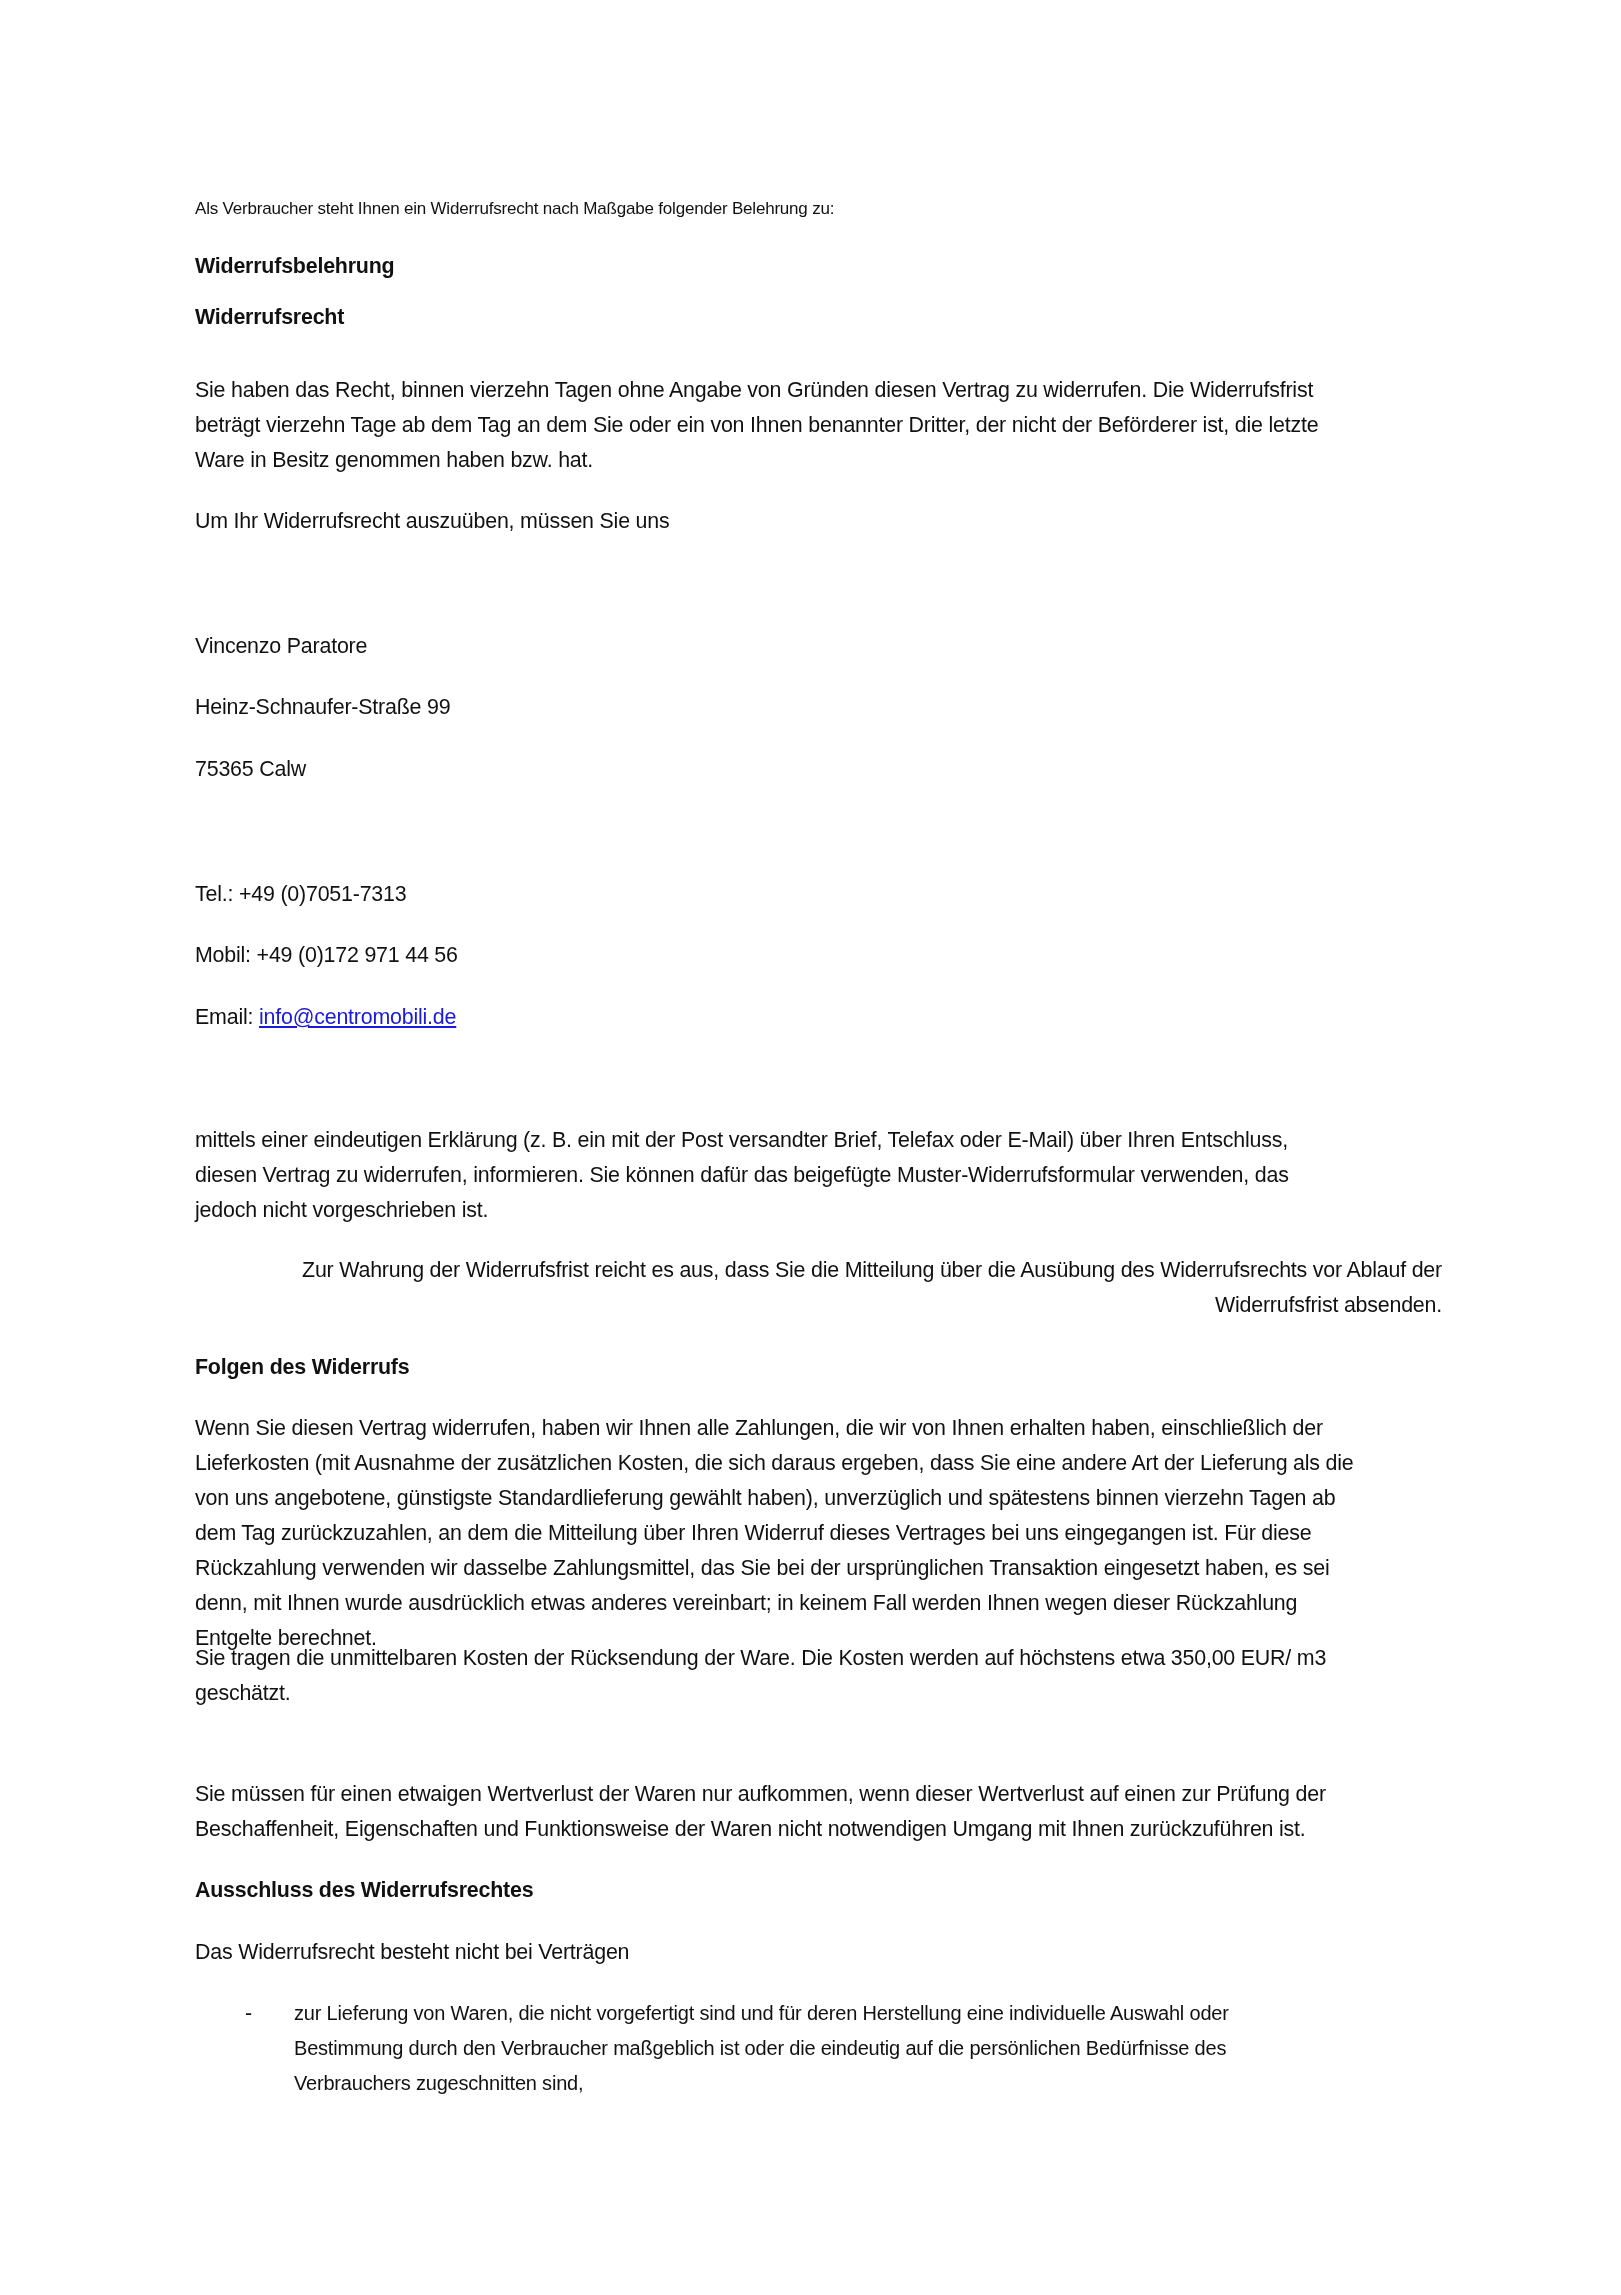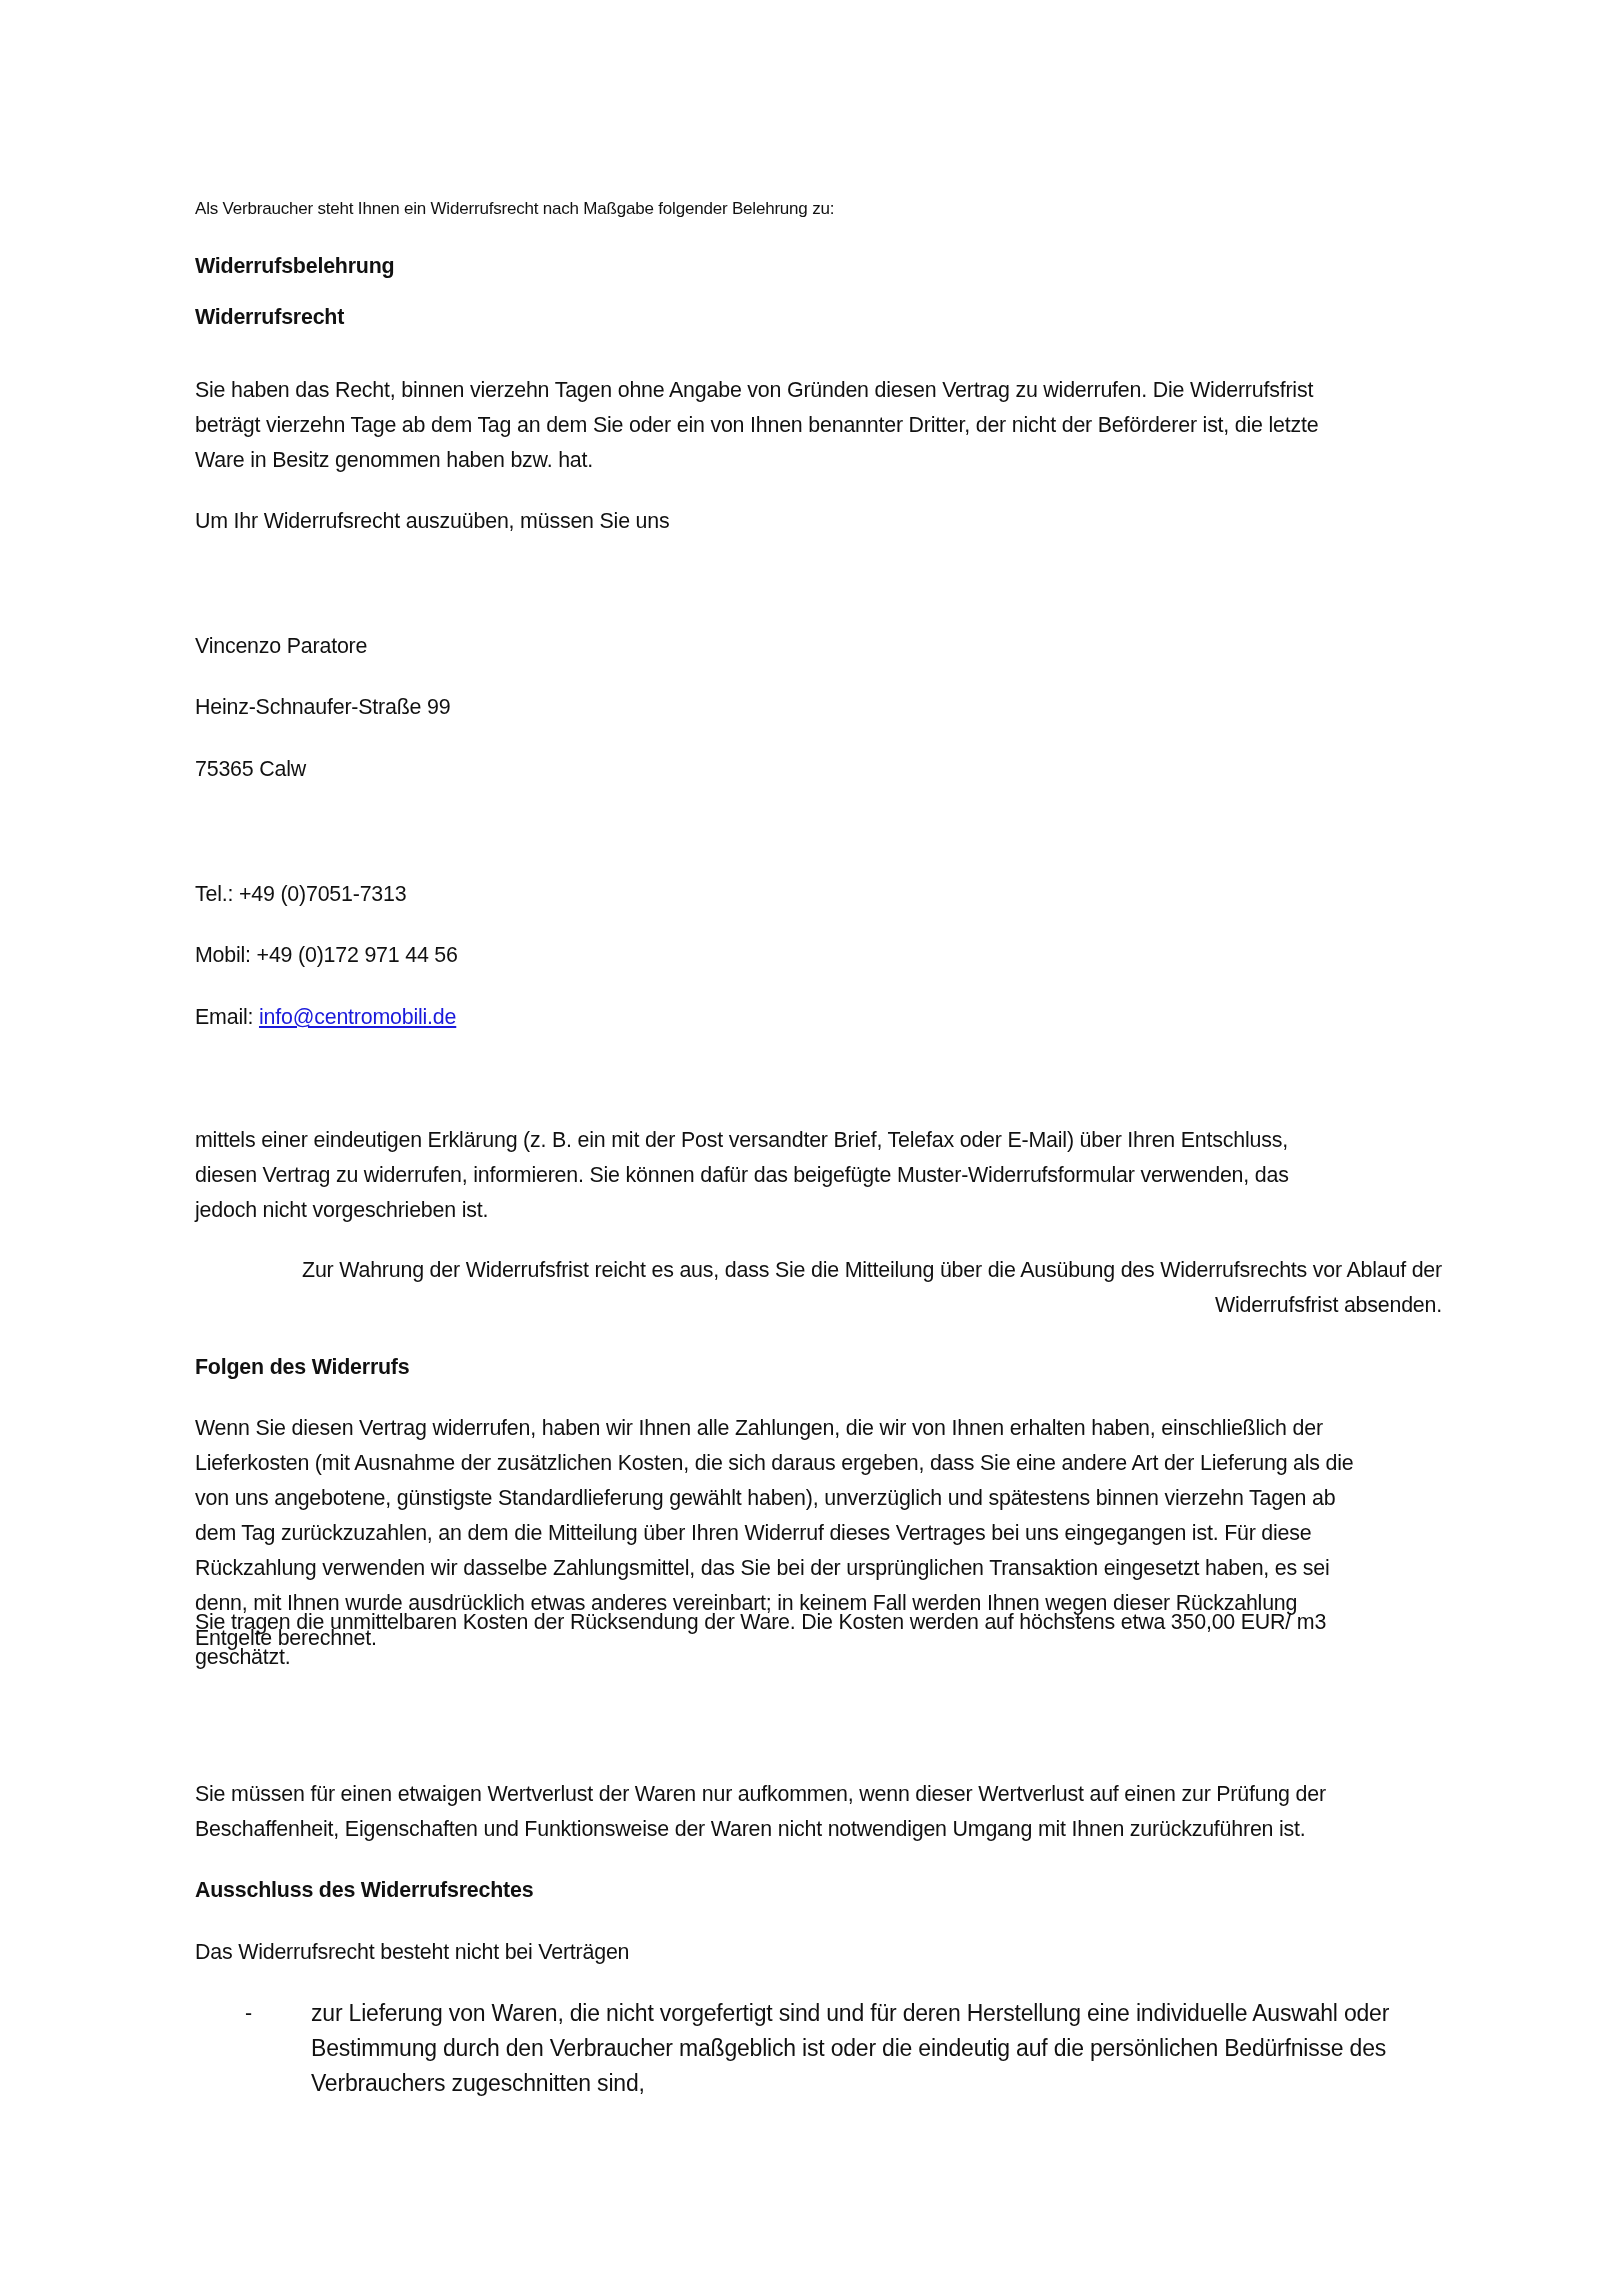--- a/index.html
+++ b/index.html
@@ -50,23 +50,23 @@
       cursor: pointer;
     }
     .bullet-dash {
       position: absolute;
       left: 50px;
       font-size: 21.4px;
       line-height: 35px;
     }
     .bullet-text {
       position: absolute;
-      left: 116px;
+      left: 99px;
       width: 1153px;
-      font-size: 23px;
+      font-size: 20px;
       line-height: 35px;
       letter-spacing: -0.2px;
     }
     .bullet-text span.l { display: block; white-space: nowrap; }
   </style>
 </head>
 <body>
 
 <div class="page">
 
@@ -110,21 +110,21 @@
   <div class="para" style="top:1411px;">
     <span class="l">Wenn Sie diesen Vertrag widerrufen, haben wir Ihnen alle Zahlungen, die wir von Ihnen erhalten haben, einschließlich der</span>
     <span class="l">Lieferkosten (mit Ausnahme der zusätzlichen Kosten, die sich daraus ergeben, dass Sie eine andere Art der Lieferung als die</span>
     <span class="l">von uns angebotene, günstigste Standardlieferung gewählt haben), unverzüglich und spätestens binnen vierzehn Tagen ab</span>
     <span class="l">dem Tag zurückzuzahlen, an dem die Mitteilung über Ihren Widerruf dieses Vertrages bei uns eingegangen ist. Für diese</span>
     <span class="l">Rückzahlung verwenden wir dasselbe Zahlungsmittel, das Sie bei der ursprünglichen Transaktion eingesetzt haben, es sei</span>
     <span class="l">denn, mit Ihnen wurde ausdrücklich etwas anderes vereinbart; in keinem Fall werden Ihnen wegen dieser Rückzahlung</span>
     <span class="l">Entgelte berechnet.</span>
   </div>
 
-  <div class="para" style="top:1605px;">
+  <div class="para" style="top:1641px;">
     <span class="l">Sie tragen die unmittelbaren Kosten der Rücksendung der Ware. Die Kosten werden auf höchstens etwa 350,00 EUR/ m3</span>
     <span class="l">geschätzt.</span>
   </div>
 
   <div class="para" style="top:1777px;">
     <span class="l">Sie müssen für einen etwaigen  Wertverlust der Waren nur aufkommen, wenn dieser Wertverlust auf einen zur Prüfung der</span>
     <span class="l">Beschaffenheit, Eigenschaften und Funktionsweise der Waren nicht notwendigen Umgang mit Ihnen zurückzuführen ist.</span>
   </div>
 
   <div class="line bold" style="top:1873px;">Ausschluss des Widerrufsrechtes</div>

